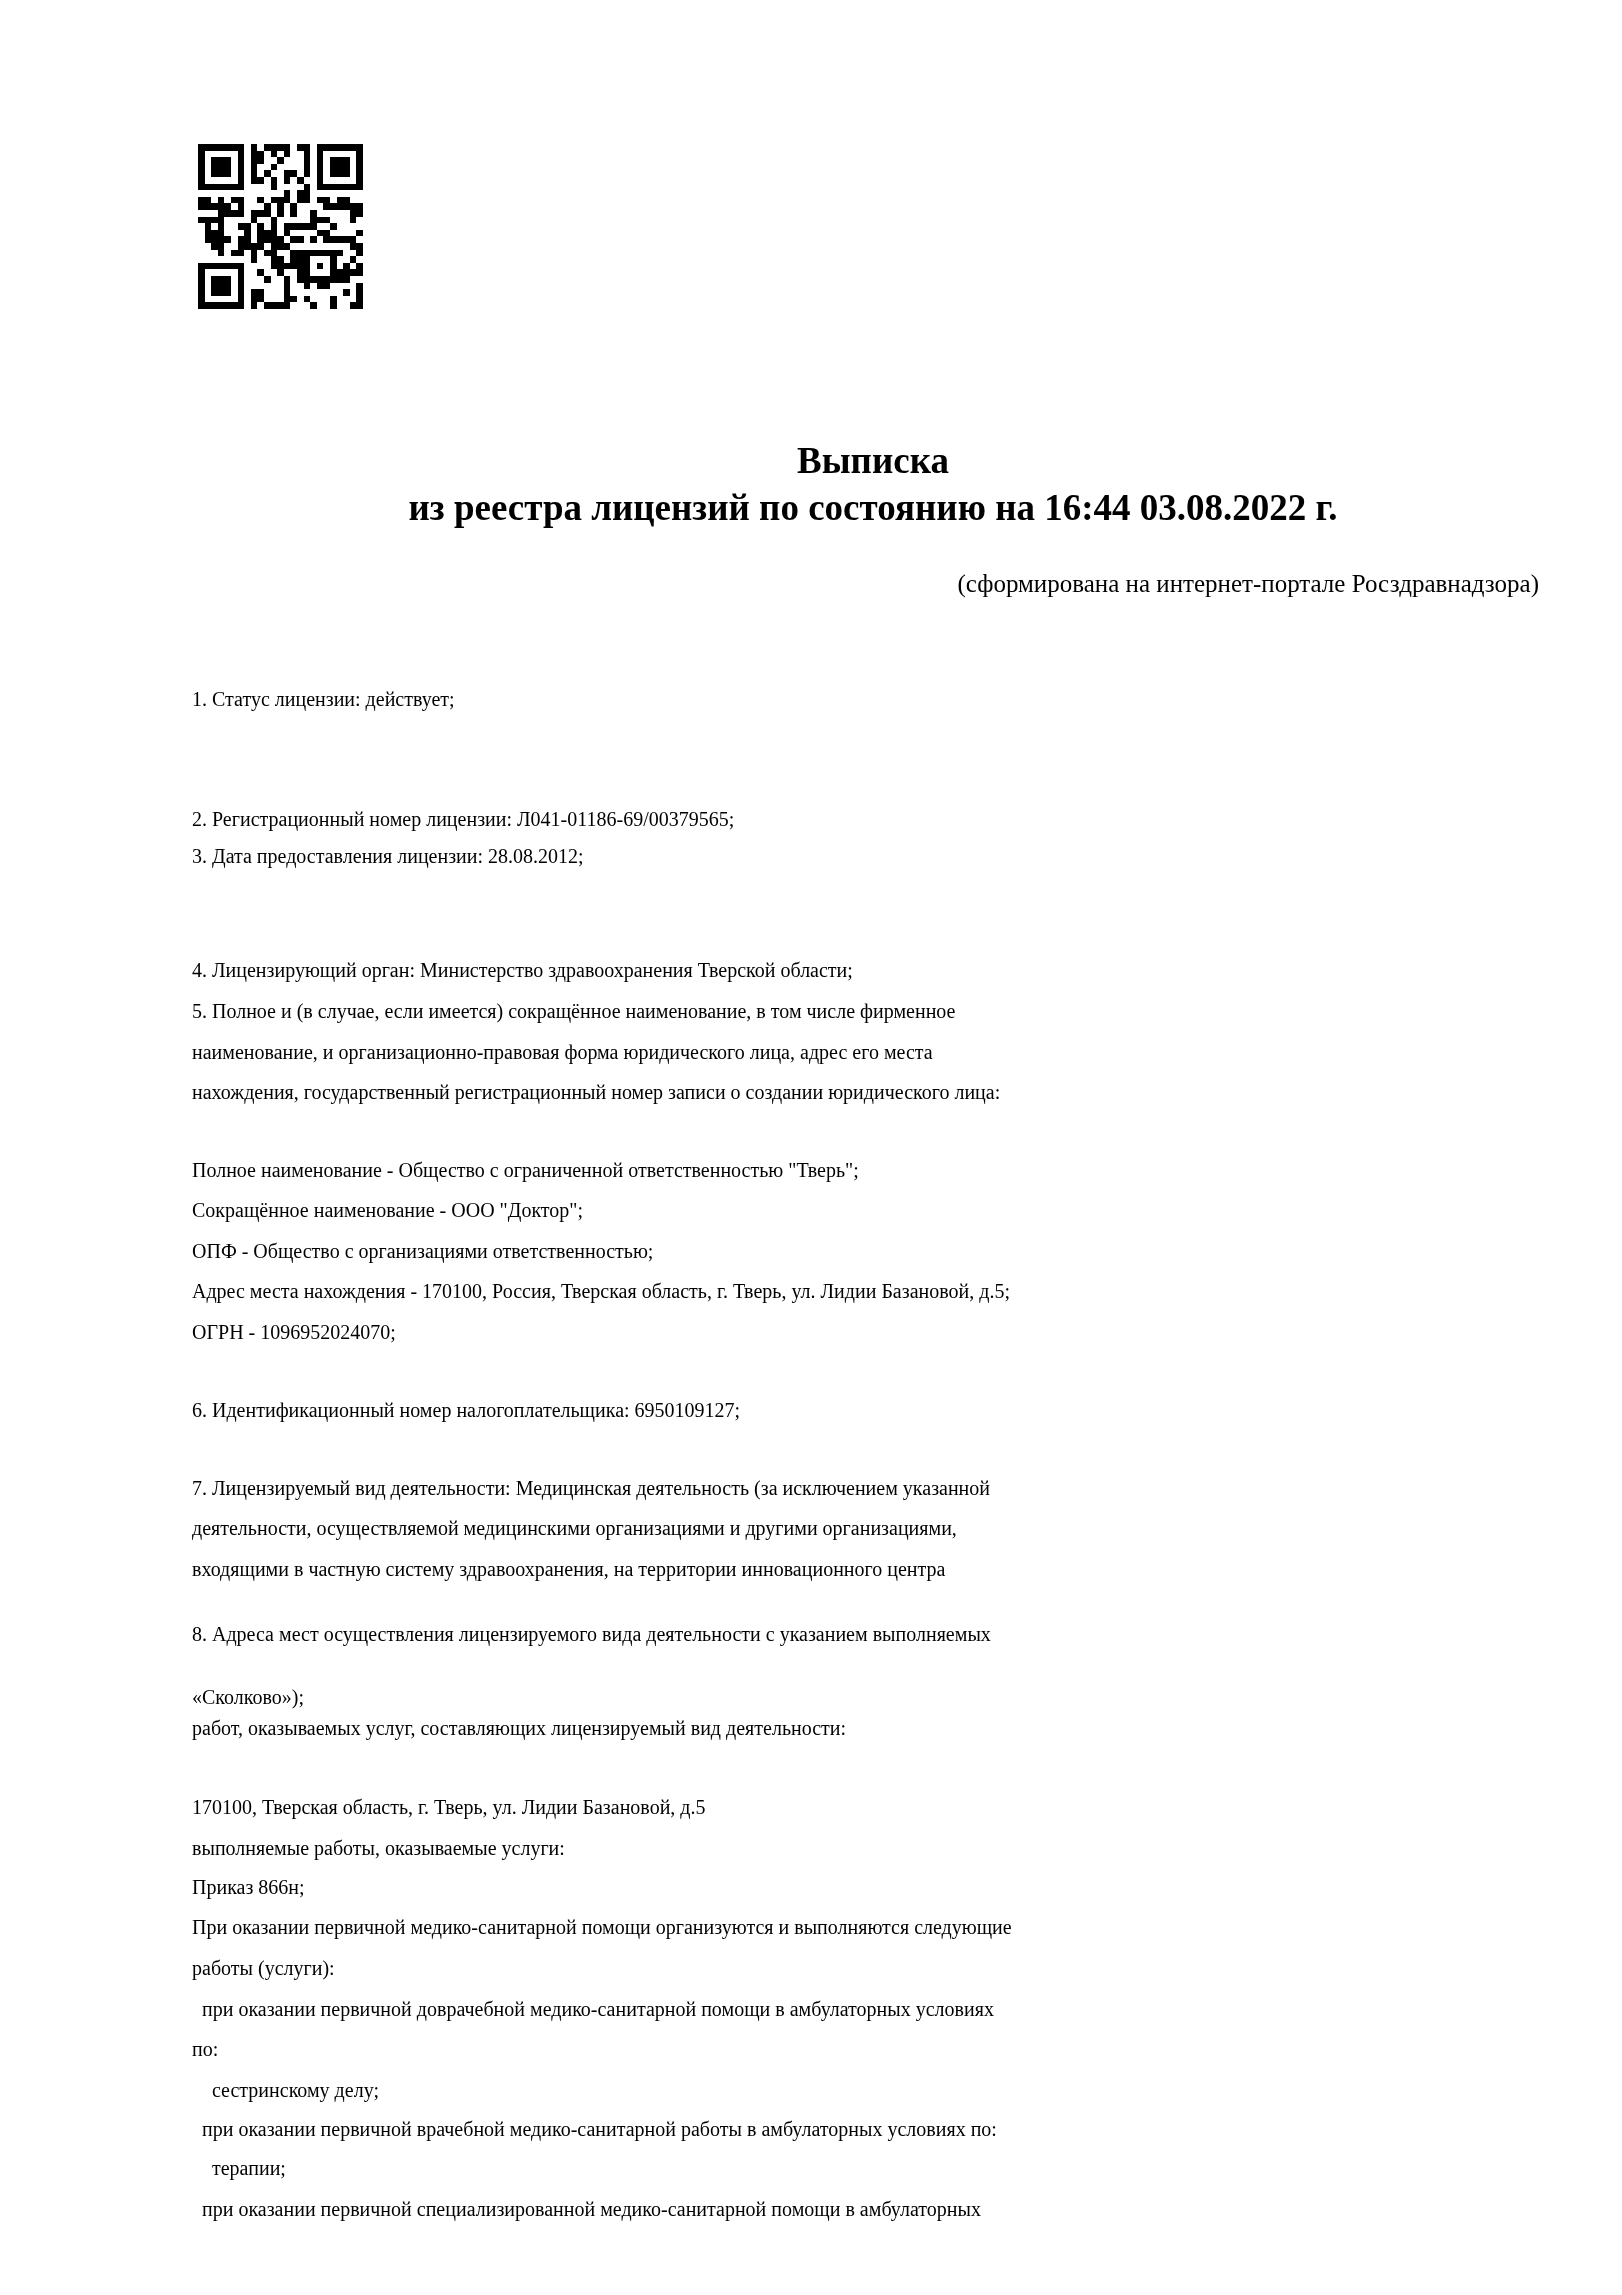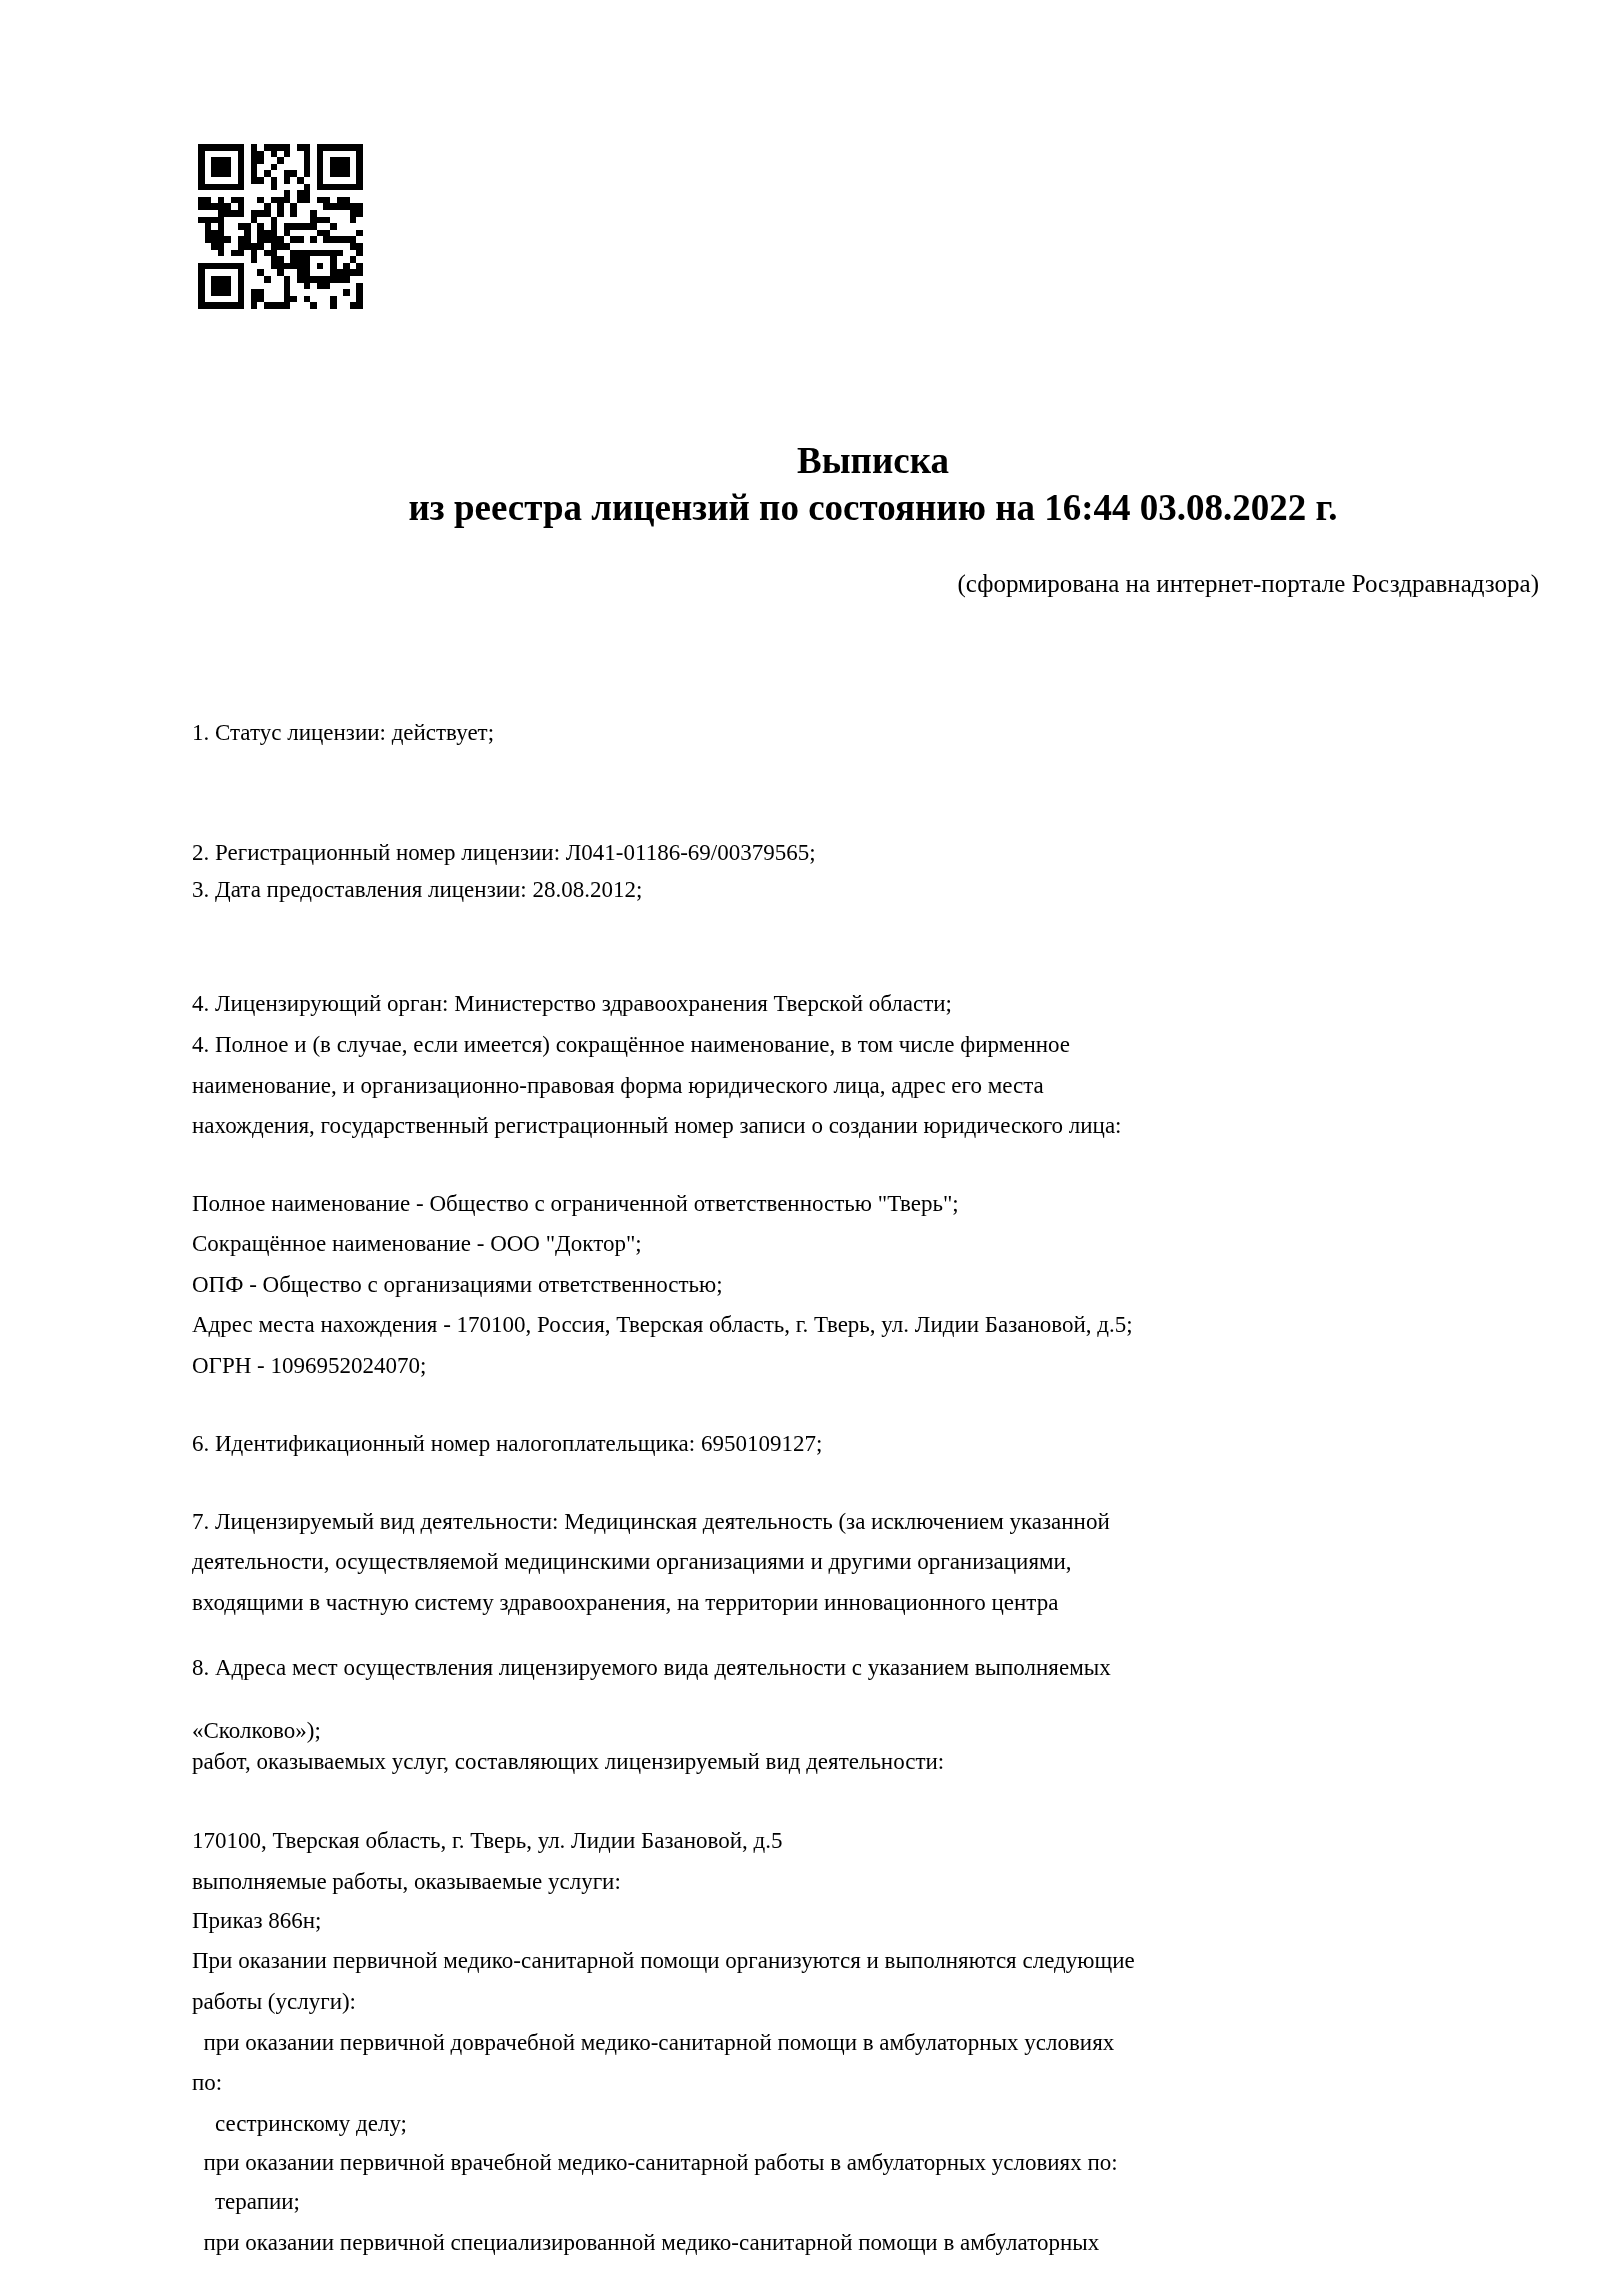--- a/index.html
+++ b/index.html
@@ -15,21 +15,21 @@
     .title {
       position: absolute; left: 0; width: 1622px; text-align: center;
       font-weight: bold; font-size: 37px; line-height: 42px;
     }
     .title1 { top: 440px; left: 62px; }
     .title2 { top: 487px; left: 62px; }
     .subnote {
       position: absolute; top: 569px; right: 83px; font-size: 25px; line-height: 29px;
     }
     .line {
-      position: absolute; left: 192px; font-size: 23px; line-height: 37px; white-space: nowrap; margin-top: 33px;
+      position: absolute; left: 192px; font-size: 20px; line-height: 37px; white-space: nowrap;
     }
   </style>
 </head>
 <body>
 
 <div class="qr">
   <svg viewBox="0 0 25 25" shape-rendering="crispEdges" id="qr-svg">
       <rect x="0" y="0" width="25" height="25" fill="#ffffff"></rect>
       <rect x="8" y="0" width="1" height="1" fill="#000000"></rect>
       <rect x="10" y="0" width="1" height="1" fill="#000000"></rect>
@@ -261,21 +261,21 @@
 
 <div class="title title1">Выписка</div>
 <div class="title title2">из реестра лицензий по состоянию на 16:44 03.08.2022 г.</div>
 <div class="subnote">(сформирована на интернет-портале Росздравнадзора)</div>
 
 <div class="line" style="top:681px">1. Статус лицензии: действует;</div>
 <div class="line" style="top:801px">2. Регистрационный номер лицензии: Л041-01186-69/00379565;</div>
 <div class="line" style="top:838px">3. Дата предоставления лицензии: 28.08.2012;</div>
 <div class="line" style="top:952px">4. Лицензирующий орган: Министерство здравоохранения Тверской области;</div>
 
-<div class="line" style="top:993px">4. Полное и (в случае, если имеется) сокращённое наименование, в том числе фирменное</div>
+<div class="line" style="top:993px">5. Полное и (в случае, если имеется) сокращённое наименование, в том числе фирменное</div>
 <div class="line" style="top:1034px">наименование, и организационно-правовая форма юридического лица, адрес его места</div>
 <div class="line" style="top:1074px">нахождения, государственный регистрационный номер записи о создании юридического лица:</div>
 
 <div class="line" style="top:1152px">Полное наименование - Общество с ограниченной ответственностью "Тверь";</div>
 <div class="line" style="top:1192px">Сокращённое наименование - ООО "Доктор";</div>
 <div class="line" style="top:1233px">ОПФ - Общество с организациями ответственностью;</div>
 <div class="line" style="top:1273px">Адрес места нахождения - 170100, Россия, Тверская область, г. Тверь, ул. Лидии Базановой, д.5;</div>
 <div class="line" style="top:1314px">ОГРН - 1096952024070;</div>
 
 <div class="line" style="top:1392px">6. Идентификационный номер налогоплательщика: 6950109127;</div>

